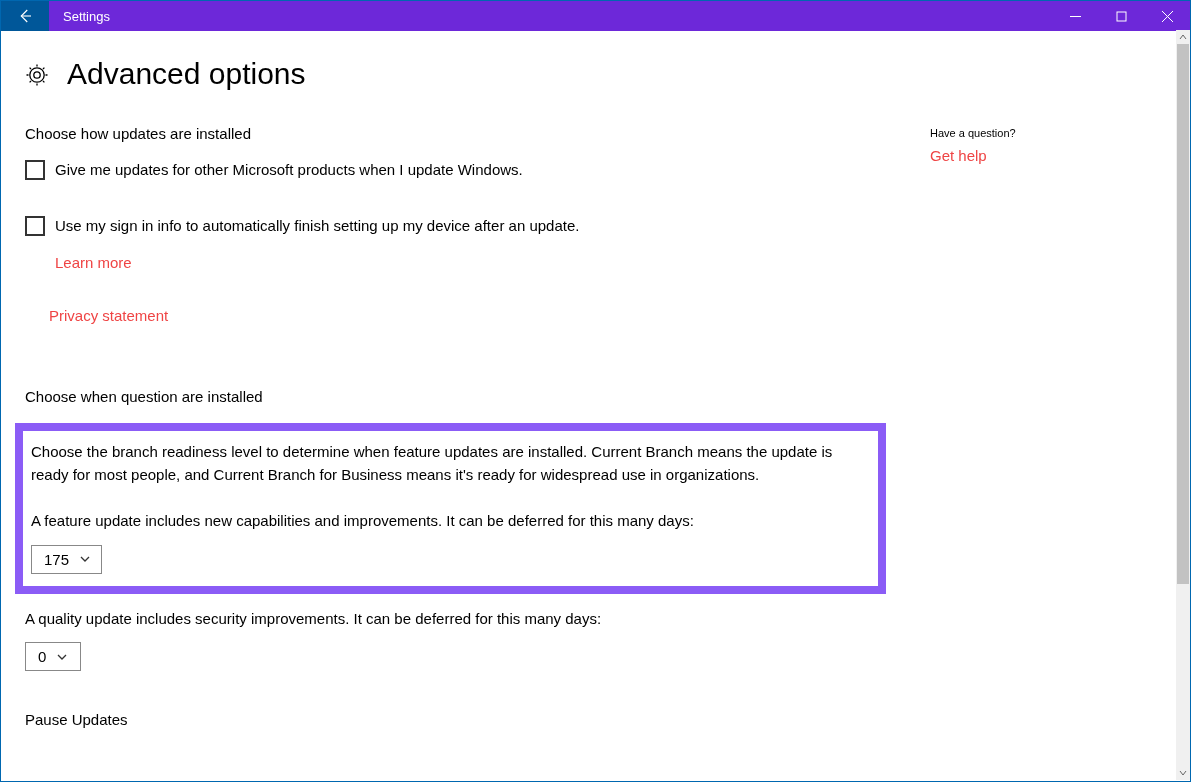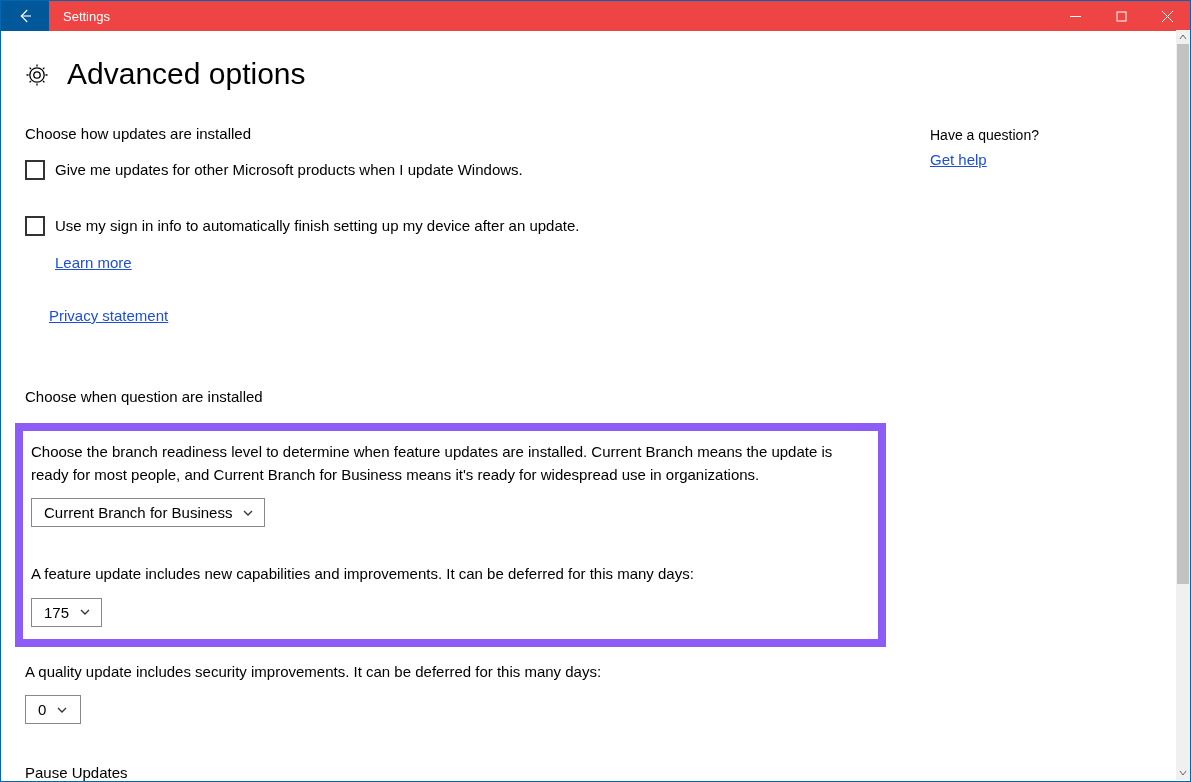--- a/index.html
+++ b/index.html
@@ -8,21 +8,21 @@
     font-size: 15px;
     color: #000;
     background: #fff;
     width: 1191px;
     height: 782px;
     overflow: hidden;
     border: 1px solid #0067b0;
   }
   .titlebar {
     height: 30px;
-    background: #ef4444;
+    background: #6d28d9;
     color: #fff;
     display: flex;
     align-items: stretch;
   }
   .back-btn {
     width: 48px;
     background: #005799;
     display: flex;
     align-items: center;
     justify-content: center;
@@ -85,24 +85,23 @@
   }
   .checkbox {
     width: 20px; height: 20px;
     border: 2px solid #333;
     margin-right: 10px;
     flex-shrink: 0;
     cursor: pointer;
   }
   .cb-text { line-height: 20px; }
   .link {
-    color: #1d4ed8;
+    color: #ef4444;
     cursor: pointer;
     display: inline-block;
-    text-decoration: underline;
   }
   .sub-link { margin-left: 30px; margin-top: -12px; margin-bottom: 18px; }
   .privacy-link { margin-left: 24px; margin-top: 12px; margin-bottom: 30px; }
   .section2 { margin-top: 34px; }
   .body-text {
     font-size: 15px;
     line-height: 1.5;
     margin-bottom: 12px;
     max-width: 820px;
   }
@@ -122,21 +121,21 @@
   }
   .dd-narrow { min-width: 56px; }
   .highlight-box {
     border: 8px solid #8b5cf6;
     padding: 10px 8px 8px 8px;
     margin-left: -10px;
     margin-right: 20px;
     margin-bottom: 14px;
     max-width: 880px;
   }
-  .side-heading { font-size: 14px; margin-bottom: 8px; }
+  .side-heading { font-size: 11px; margin-bottom: 8px; }
   .scrollbar {
     position: absolute;
     right: 1px; top: 30px;
     width: 14px;
     height: calc(100% - 32px);
     background: #f0f0f0;
   }
   .scrollbar-thumb {
     position: absolute;
     top: 14px; left: 1px;
@@ -215,26 +214,20 @@
     <div class="link sub-link">Learn more</div>
 
     <div style="height:6px"></div>
     <div class="link privacy-link">Privacy statement</div>
 
     <div class="section2">
       <div class="section-title">Choose when question are installed</div>
 
       <div class="highlight-box">
         <div class="body-text">Choose the branch readiness level to determine when feature updates are installed. Current Branch means the update is ready for most people, and Current Branch for Business means it's ready for widespread use in organizations.</div>
-        <div class="dropdown">
-          <span>Current Branch for Business</span>
-          <svg class="chev" viewBox="0 0 12 12">
-              <path d="M2 4 L6 8 L10 4" stroke="#333" stroke-width="1.3" fill="none"></path>
-            </svg>
-        </div>
 
         <div style="height:12px"></div>
         <div class="body-text">A feature update includes new capabilities and improvements. It can be deferred for this many days:</div>
         <div class="dropdown dd-narrow" style="margin-bottom:4px">
           <span>175</span>
           <svg class="chev" viewBox="0 0 12 12">
               <path d="M2 4 L6 8 L10 4" stroke="#333" stroke-width="1.3" fill="none"></path>
             </svg>
         </div>
       </div>

